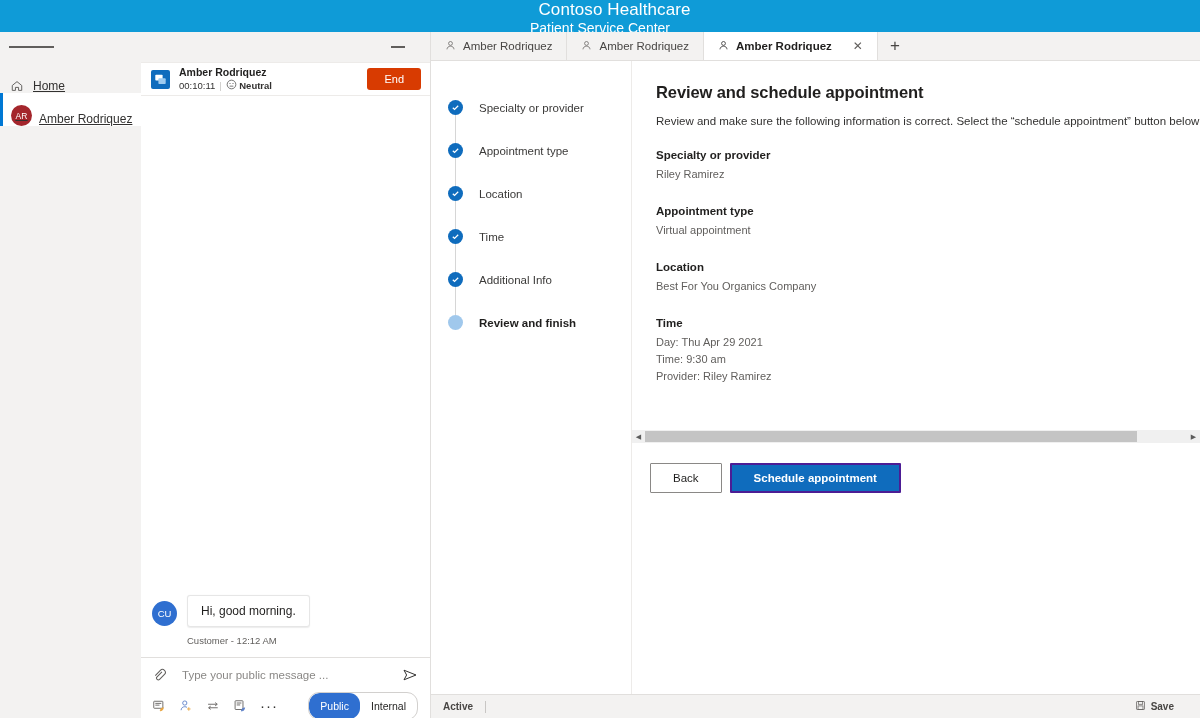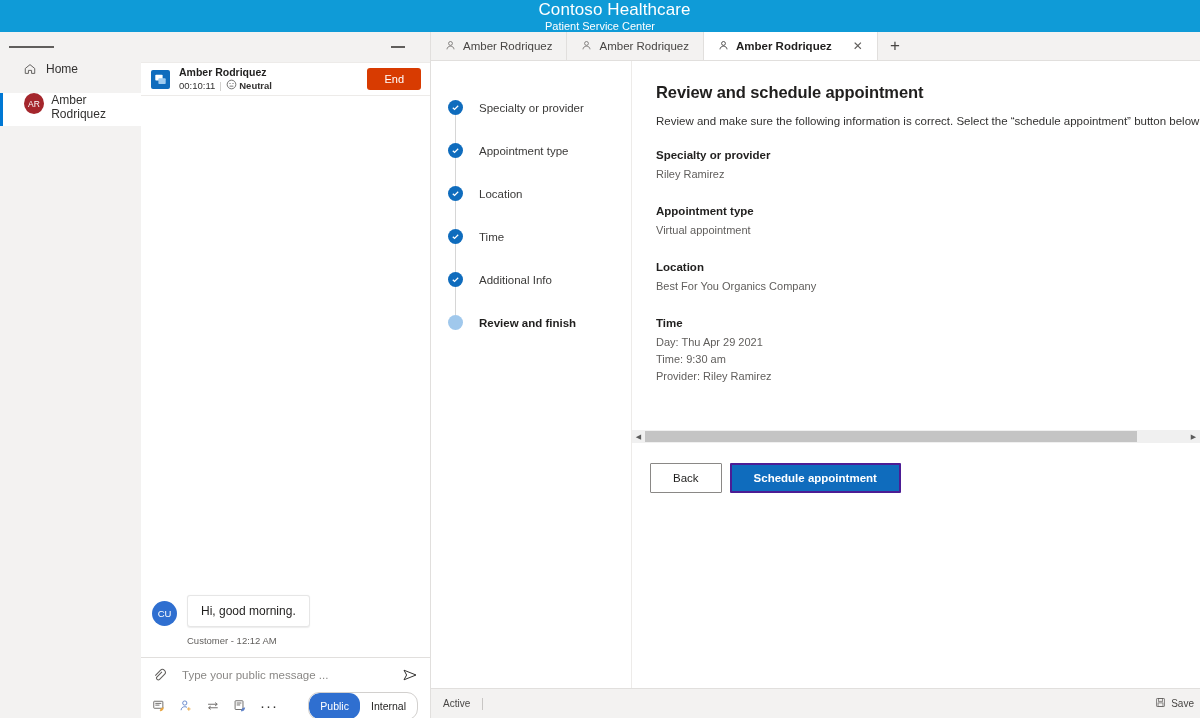--- a/index.html
+++ b/index.html
@@ -17,21 +17,21 @@
     background: #0f9bd7; display: flex; align-items: center; flex-direction: column;
   }
   .brand {
     color: #ffffff; font-size: 17px; letter-spacing: .1px;
     padding-left: 29px; font-weight: 400;
   }
   .brand-sep {
     width: 1px; height: 17px; background: rgba(255,255,255,.55);
     margin: 0 13px 0 14px;
   }
-  .subbrand { color: #ffffff; font-size: 11px; }
+  .subbrand { color: #ffffff; font-size: 14px; }
   .topbar-right {
     margin-left: auto; display: flex; align-items: center;
     height: 32px; padding-right: 10px;
   }
   .tb-icon {
     width: 34px; height: 32px; display: flex; align-items: center;
     justify-content: center; color: #ffffff; cursor: pointer;
   }
   .tb-icon svg { display: block; }
   .rec-dot {
@@ -52,23 +52,24 @@
   }
   .hamburger {
     height: 30px; display: flex; align-items: center; padding-left: 9px;
     cursor: pointer;
   }
   .hamburger span {
     display: block; width: 15px; height: 1.5px; background: #605e5c;
     margin: 1.6px 0;
   }
   .nav-item {
-    height: 31px; display: flex; align-items: flex-start;
-    padding-left: 23px; font-size: 12px; color: #323130; cursor: pointer;
+    height: 31px; display: flex; align-items: flex-end;
+    padding-left: 10px; font-size: 12px; color: #323130; cursor: pointer;
     position: relative;
+    text-decoration: underline;
   }
   .nav-item .nv-ico { width: 23px; display: flex; align-items: center; color:#605e5c;}
   .nav-item.active { background: #ffffff; height: 33px; }
   .nav-item.active::before {
     content: ""; position: absolute; left: 0; top: 0; bottom: 0;
     width: 3px; background: #0078d4;
   }
   .ar-avatar {
     width: 21px; height: 21px; border-radius: 50%; background: #a4262c;
     color: #fff; font-size: 8.5px; display: flex; align-items: center;
@@ -238,23 +239,23 @@
     position: absolute; top: 402px; left: 18px; display: flex; gap: 8px;
   }
   .btn {
     font-size: 11.5px; font-family: inherit; cursor: pointer;
     padding: 7px 22px; border-radius: 1px;
   }
   .btn-secondary { background: #fff; border: 1px solid #8a8886; color: #201f1e; }
   .btn-primary { background: #0f6cbd; border: 2px solid #4c1d95; color: #fff; font-weight: 700;}
 
   .statusbar {
-    position: absolute; bottom: 0; left: 0; right: 0; height: 30px;
+    position: absolute; bottom: 0; left: 0; right: 0; height: 24px;
     background: #f3f2f1; border-top: 1px solid #e1dfdd;
-    display: flex; align-items: center; padding: 0 6px 0 12px;
+    display: flex; align-items: center; padding: 0 26px 0 12px; font-weight: bold;
   }
   .status-text { font-size: 10px; color: #484644; }
   .status-div { width: 1px; height: 12px; background: #c8c6c4; margin-left: 12px; }
   .save-btn {
     margin-left: auto; display: flex; align-items: center; gap: 5px;
     font-size: 10px; color: #484644; cursor: pointer;
   }
 </style>
 </head>
 <body>

